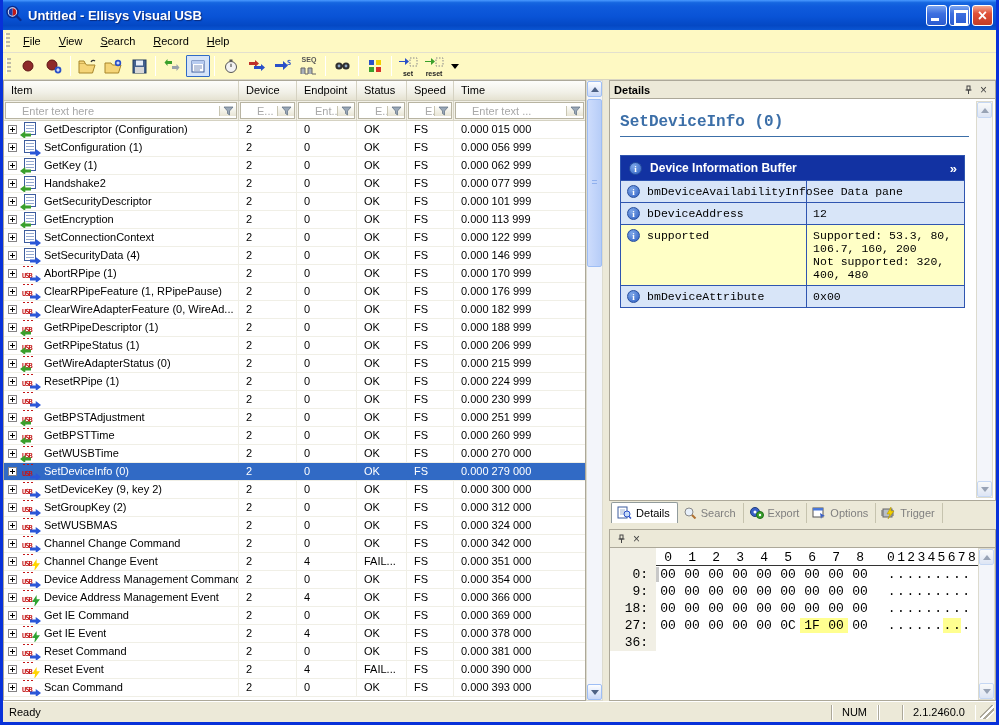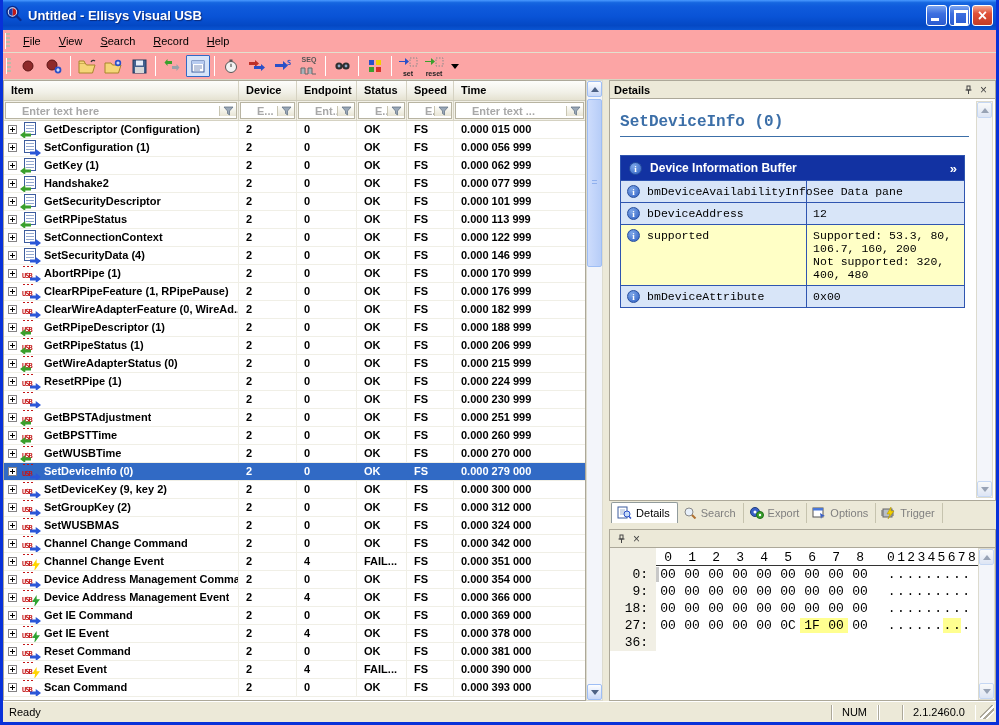--- a/index.html
+++ b/index.html
@@ -1,17 +1,17 @@
 <!DOCTYPE html>
 <html><head>
 <meta charset="utf-8">
 <style>
   html,body{margin:0;padding:0;background:#777;}
   *{box-sizing:border-box;}
-  .window{position:relative;width:999px;height:725px;background:#fca5a5;
+  .window{position:relative;width:999px;height:725px;background:#fef9c3;
     border-left:3px solid #0831D9;border-right:3px solid #0831D9;border-bottom:3px solid #0831D9;
     font-family:"Liberation Sans",sans-serif;font-size:11px;color:#000;overflow:hidden;}
   
   .titlebar{height:30px;display:flex;align-items:center;padding:0 6px 0 5px;margin:0 -3px;
     background:linear-gradient(180deg,#4A9AFF 0%,#1566E0 9%,#0F5BDC 22%,#0953D6 55%,#0448C4 85%,#0A55D2 100%);}
   .title-text{color:#fff;font-weight:bold;font-size:13px;margin-left:5px;text-shadow:1px 1px 1px #0A2A7A;flex:1;}
   .winbtns{display:flex;gap:2px;}
   .wbtn{width:21px;height:21px;border-radius:3px;border:1px solid #fff;position:relative;
     background:linear-gradient(180deg,#7AA4F0 0%,#3D6FE0 40%,#2A5BD0 100%);}
   .wbtn.close{background:linear-gradient(180deg,#F2A690 0%,#E05038 40%,#C33C26 100%);}
@@ -29,21 +29,21 @@
   .tbtn{width:24px;height:22px;display:flex;align-items:center;justify-content:center;position:relative;margin:0 1px;}
   .tbtn.active{border:1px solid #316AC5;background:#D6E4F8;border-radius:1px;}
   .tsep{width:1px;height:20px;background:#C6C3AE;border-right:1px solid #fff;margin:0 3px;}
   .tbtn svg{display:block;}
   .tlabel{position:absolute;bottom:0px;left:0;right:0;text-align:center;font-size:7px;font-weight:bold;color:#222;line-height:7px;}
   .seqlabel{position:absolute;top:1px;left:0;right:0;text-align:center;font-size:7px;font-weight:bold;color:#555;line-height:7px;}
   .ddarrow{width:0;height:0;border-left:4px solid transparent;border-right:4px solid transparent;border-top:5px solid #000;margin:0 4px;}
   
   .client{display:flex;height:621px;background:#ECE9D8;}
   
-  .listpane{width:618px;background:#fff;border:1px solid #ACA899;display:flex;flex-direction:column;font-weight:bold;}
+  .listpane{width:618px;background:#fff;border:1px solid #ACA899;display:flex;flex-direction:column;}
   .lheader{display:flex;height:20px;background:linear-gradient(180deg,#FDFDFB 0%,#F1F0E7 60%,#E5E2D1 100%);border-bottom:1px solid #CCC9B8;flex:none;}
   .hcell{padding:3px 0 0 7px;border-right:1px solid #D5D2C2;overflow:hidden;white-space:nowrap;}
   .lfilter{display:flex;height:20px;background:#F3F1E8;border-bottom:1px solid #D5D2C2;flex:none;}
   .fcell{display:flex;align-items:stretch;border-right:1px solid #D5D2C2;padding:1px;}
   .fbox{flex:1;background:#fff;border:1px solid #B8B4A2;display:flex;align-items:center;overflow:hidden;}
   .fph{color:#A8A8A8;padding-left:16px;white-space:nowrap;overflow:hidden;flex:1;}
   .fbtn{width:17px;background:linear-gradient(180deg,#FDFDFB,#E8E5D5);border-left:1px solid #C8C5B2;display:flex;align-items:center;justify-content:center;flex:none;}
   .w-item{width:235px;}.w-dev{width:58px;}.w-ep{width:60px;}.w-st{width:50px;}.w-sp{width:47px;}.w-tm{flex:1;border-right:none;}
   .lrows{flex:1;overflow:hidden;}
   .lrow{display:flex;height:18px;align-items:center;border-bottom:1px solid #F0EFE6;}
@@ -421,21 +421,21 @@
     <span class="cell c-sp">FS</span>
     <span class="cell c-tm">0.000 101 999</span>
   </div>
           <div class="lrow">
     <span class="cell c-item">
       <span class="exp"></span>
       <span class="ricon i-ctrl-in">
                 <span class="base"></span>
                 <span class="ovl a-left"></span>
               </span>
-      <span style="overflow:hidden;white-space:nowrap;">GetRPipeStatus</span>
+      <span style="overflow:hidden;white-space:nowrap;">GetEncryption</span>
     </span>
     <span class="cell c-dev">2</span>
     <span class="cell c-ep">0</span>
     <span class="cell c-st">OK</span>
     <span class="cell c-sp">FS</span>
     <span class="cell c-tm">0.000 113 999</span>
   </div>
           <div class="lrow">
     <span class="cell c-item">
       <span class="exp"></span>

